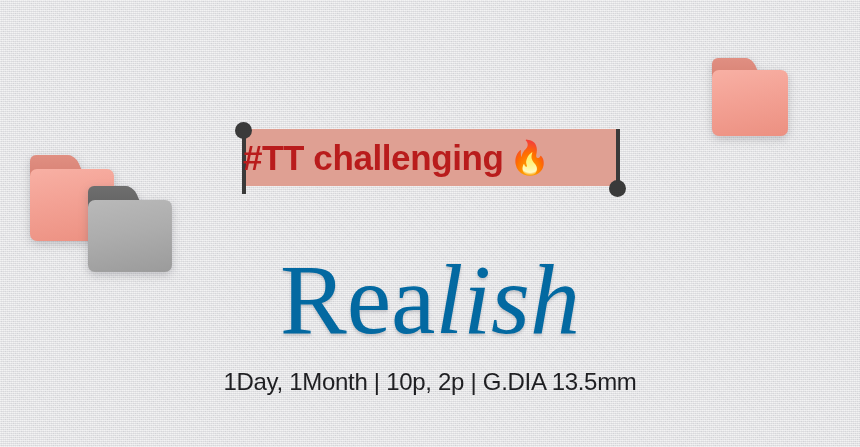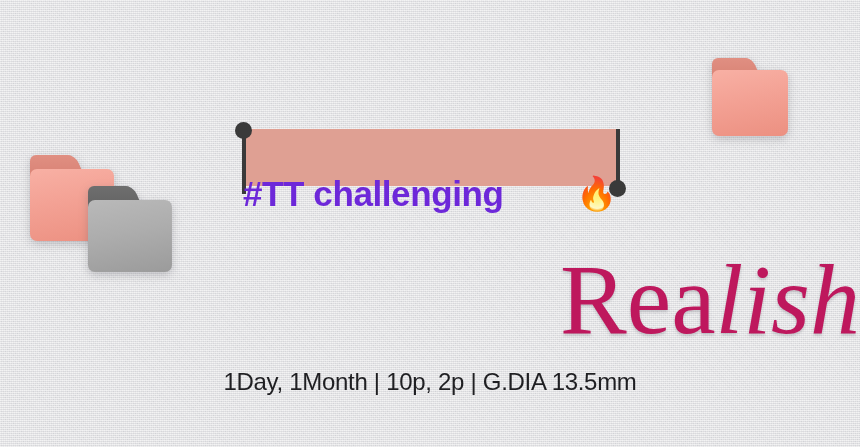--- a/index.html
+++ b/index.html
@@ -99,29 +99,28 @@
     background-color: #dfa093;
   }
   #badge-label {
     position: absolute;
     left: 12px;
     top: 11px;
     width: 374px;
     height: 57px;
     display: flex;
     align-items: center;
-    justify-content: space-between;
+    justify-content: flex-start;
     gap: 2px;
     font-family: "Liberation Sans", sans-serif;
     font-weight: bold;
     font-size: 35px;
     letter-spacing: -0.4px;
-    color: #6d28d9;
+    color: #b91c1c;
     white-space: nowrap;
-    margin-top: 36px;
   }
   #badge-emoji {
     font-size: 33px;
     line-height: 1;
     margin-left: 4px;
   }
 
   
   .handle-line {
     position: absolute;
@@ -139,25 +138,25 @@
   #handle-dot-left    { left: 4px;   top: 4px; }
   #handle-line-right  { left: 385px; top: 11px; height: 58px; }
   #handle-dot-right   { left: 378px; top: 62px; }
 
   
   #title {
     position: absolute;
     left: 0;
     top: 250px;
     width: 860px;
-    text-align: right;
+    text-align: center;
     font-family: "Liberation Serif", serif;
     font-size: 100px;
     line-height: 1;
-    color: #be185d;
+    color: #0369a1;
     white-space: nowrap;
     text-shadow: 0 2px 3px rgba(120,120,130,0.35);
   }
   #title .italic-part {
     font-style: italic;
   }
 
   
   #subtitle {
     position: absolute;

